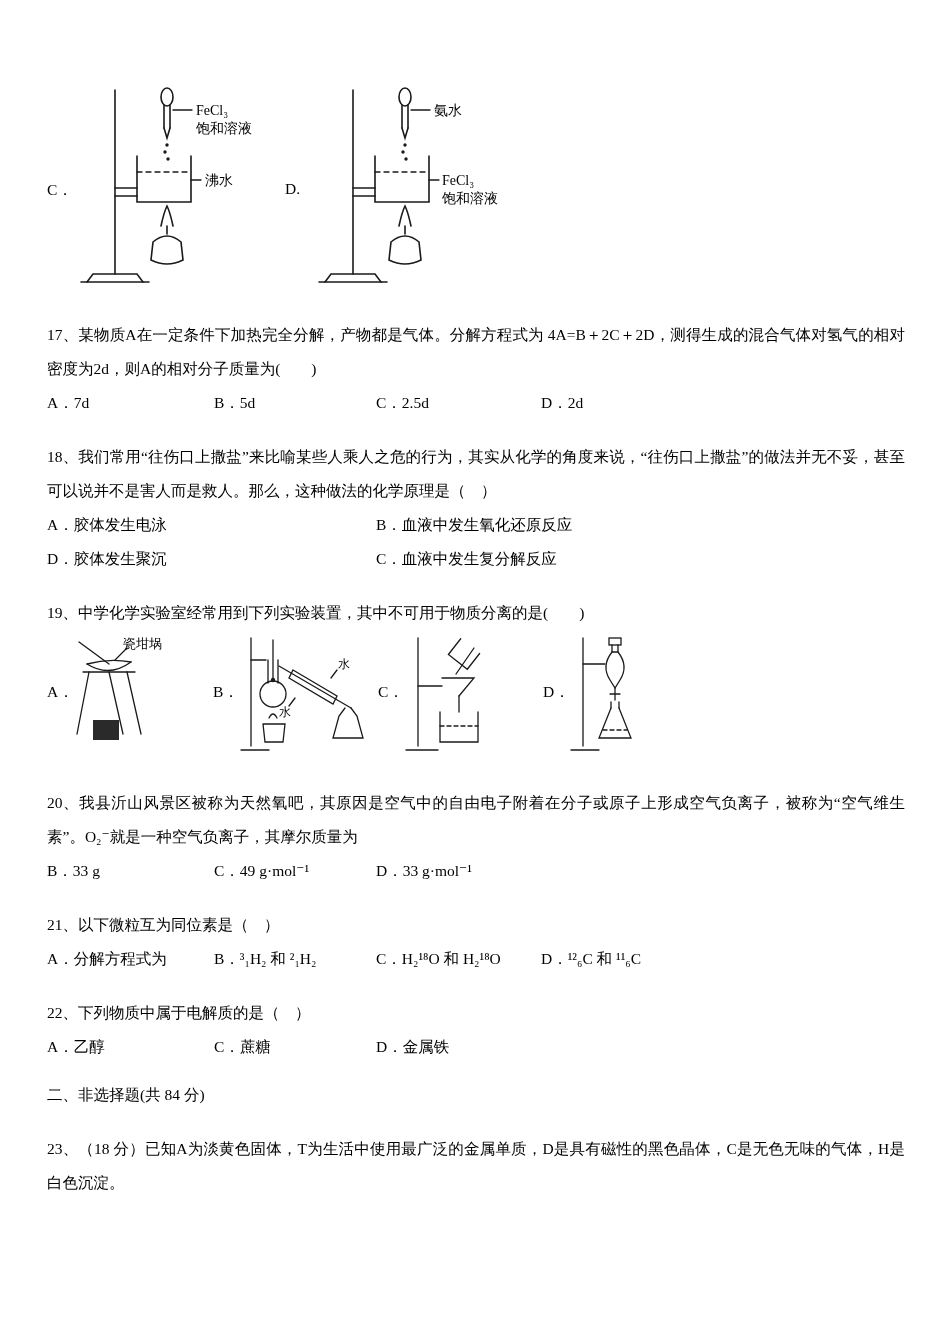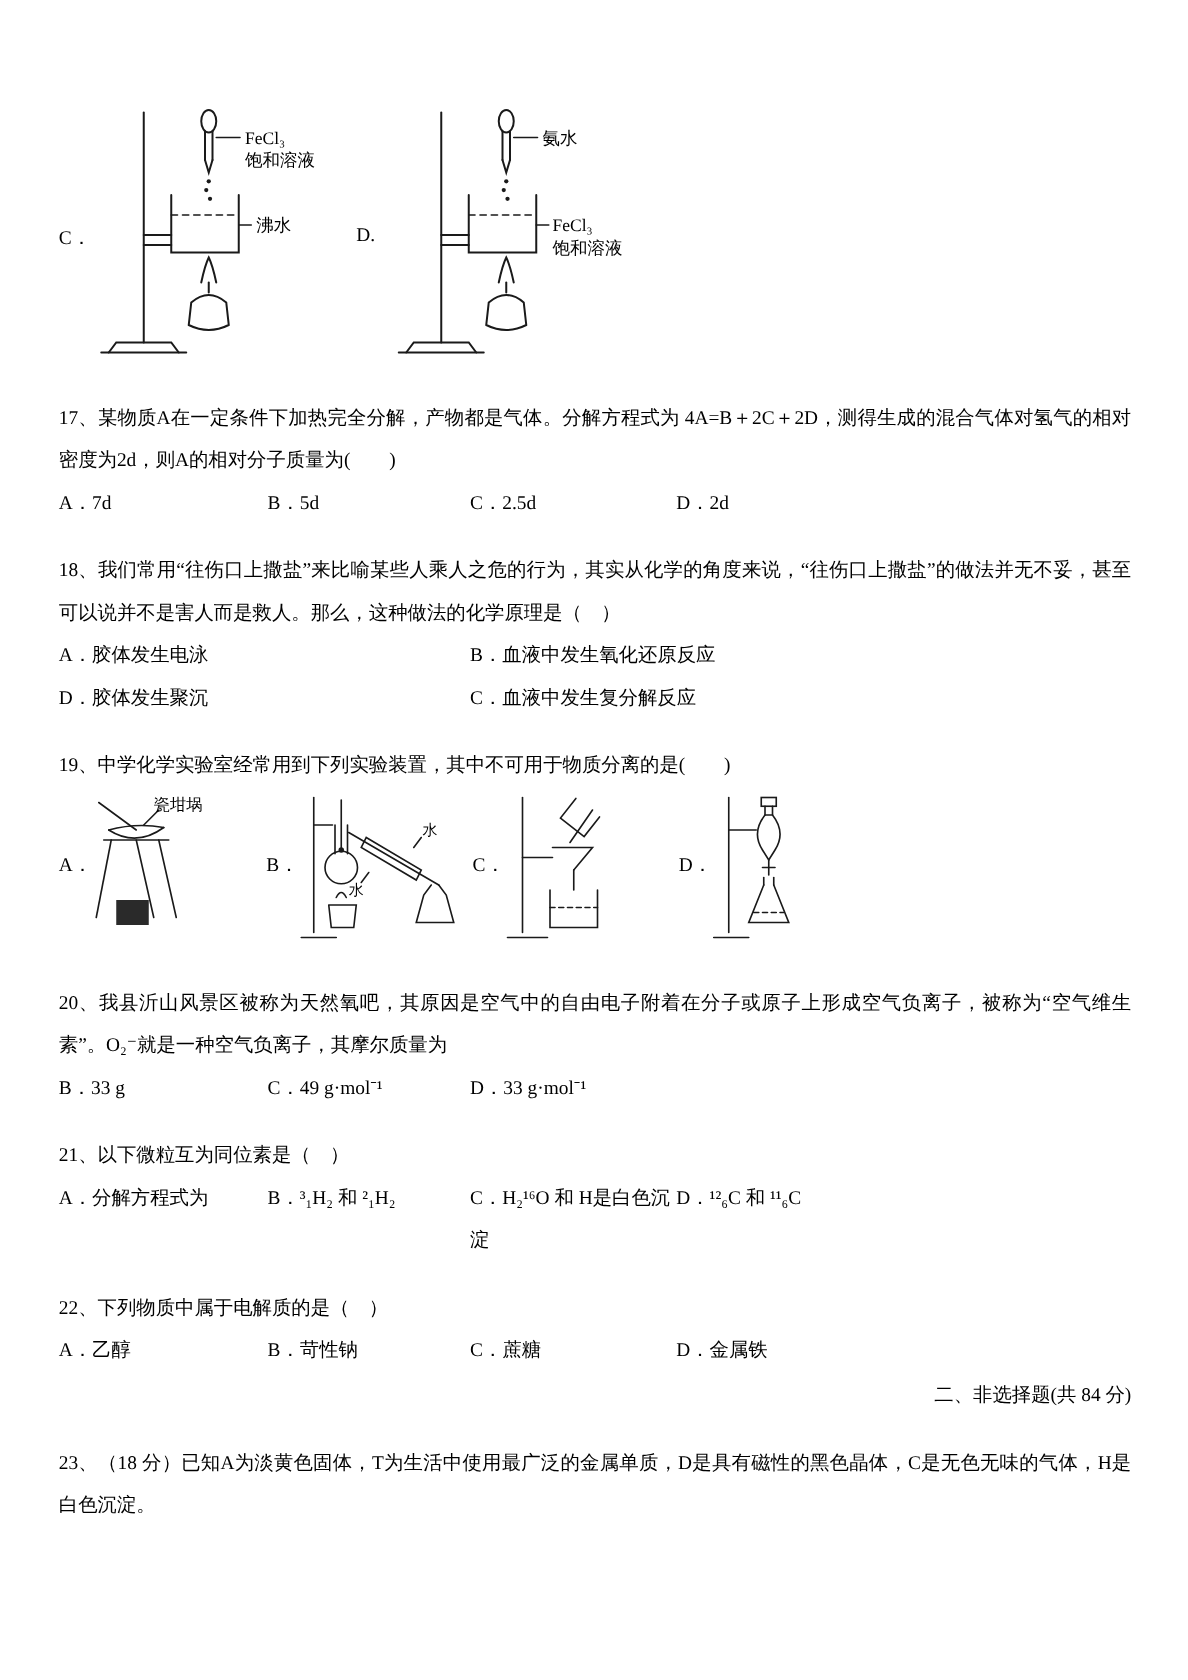--- a/index.html
+++ b/index.html
@@ -17,31 +17,31 @@
   .figures-top svg { flex:0 0 auto; }
   .gapD { margin-left:22px; }
 
   svg { overflow:visible; }
   svg text { font-family:inherit; }
   .ln { stroke:#1a1a1a; stroke-width:1.6; fill:none; stroke-linecap:round; }
   .thin { stroke-width:1.3; }
 
   .question { margin-top:20px; }
   .stem { line-height:34px; text-align:justify; }
-  .opts { display:grid; line-height:34px;font-family:Liberation Serif, serif; }
+  .opts { display:grid; line-height:34px; }
   .opts-4 { grid-template-columns:167px 162px 165px 1fr; }
   .opts-2 { grid-template-columns:329px 1fr; }
 
   .q19-figs { display:flex; align-items:flex-start; height:132px; margin-top:4px; }
   .qfig-label { display:inline-block; margin-top:48px; width:26px; }
   .mlB { margin-left:45px; }
   .mlC { margin-left:9px; }
   .mlD { margin-left:54px; }
 
-  .section-title { line-height:34px; margin-top:2px;text-align:right; }
+  .section-title { line-height:34px; margin-top:14px; }
 </style>
 </head>
 <body>
 
 <div class="page">
 
   <div class="figures-top">
     <span class="fig-label">C．</span>
 
     <svg width="188" height="212" viewBox="0 0 188 212">
@@ -213,30 +213,29 @@
       <span>C．49 g·mol⁻¹</span>
       <span>D．33 g·mol⁻¹</span>
     </div>
   </div>
 
   <div class="question">
     <p class="stem">21、以下微粒互为同位素是（　）</p>
     <div class="opts opts-4">
       <span>A．分解方程式为</span>
       <span>B．³₁H₂ 和 ²₁H₂</span>
-      <span>C．H₂¹⁶O 和 H是白色沉淀</span>
+      <span>C．H₂¹⁸O 和 H₂¹⁸O</span>
       <span>D．¹²₆C 和 ¹¹₆C</span>
     </div>
   </div>
 
   <div class="question">
     <p class="stem">22、下列物质中属于电解质的是（　）</p>
     <div class="opts opts-4">
       <span>A．乙醇</span>
-      <span>B．苛性钠</span>
       <span>C．蔗糖</span>
       <span>D．金属铁</span>
     </div>
   </div>
 
   <p class="section-title">二、非选择题(共 84 分)</p>
 
   <div class="question">
     <p class="stem">23、（18 分）已知A为淡黄色固体，T为生活中使用最广泛的金属单质，D是具有磁性的黑色晶体，C是无色无味的气体，H是白色沉淀。</p>
   </div>

